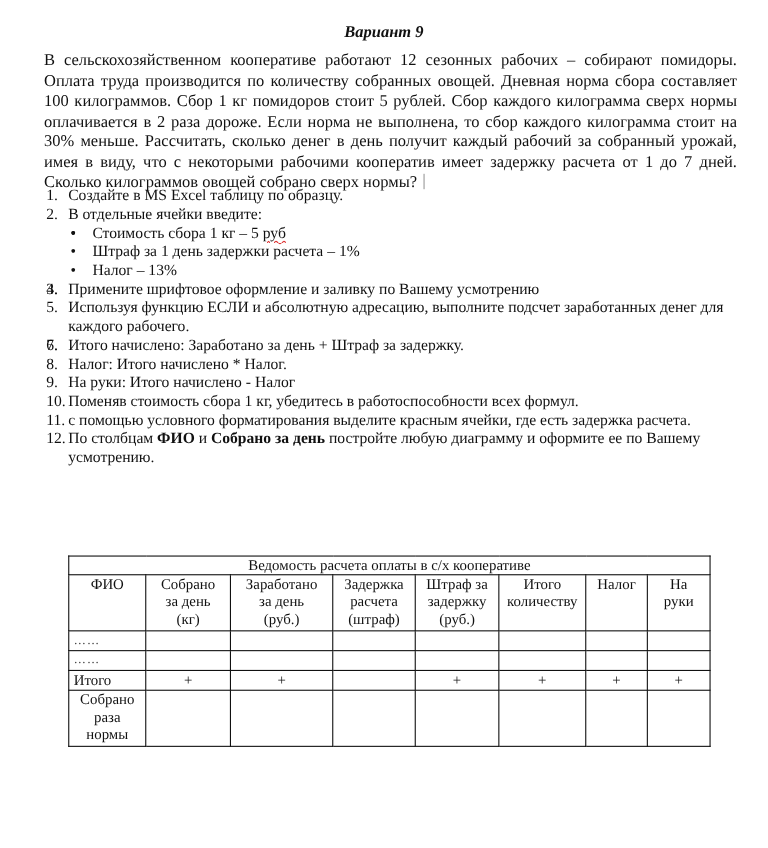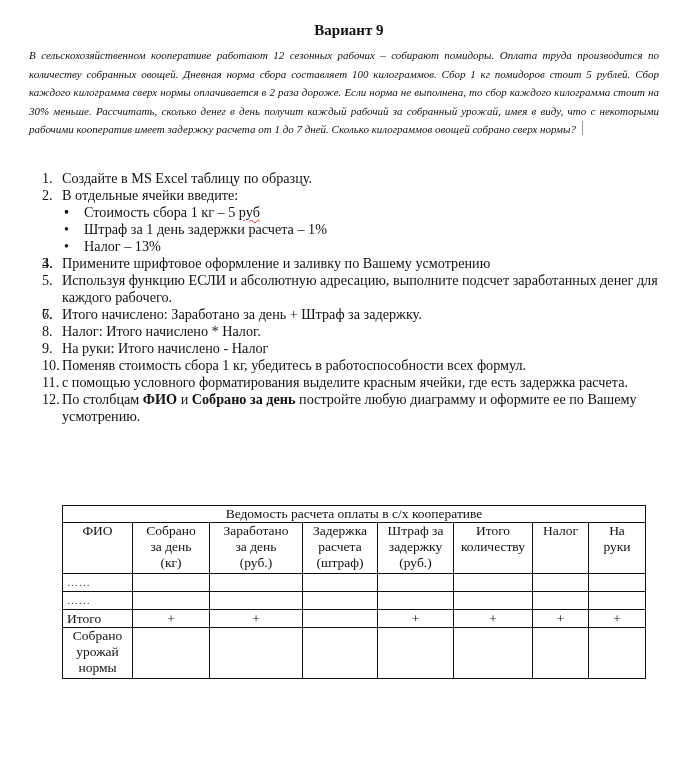--- a/index.html
+++ b/index.html
@@ -1,21 +1,21 @@
 <!DOCTYPE html>
 <html><head>
 <meta charset="utf-8">
 <style>
   html, body { margin:0; padding:0; background:#ffffff; }
   body { width:698px; height:771px; position:relative; overflow:hidden;
          font-family:"Liberation Serif", serif; color:#111; }
   .title { position:absolute; top:22px; left:0; width:698px; text-align:center;
-           font-weight:bold; font-size:15px; }
-  .para { position:absolute; left:29px; top:46px; width:630px; font-size:11px;
-          line-height:18.5px; text-align:justify;font-style:italic; }
+           font-weight:bold; font-style:italic; font-size:15px; }
+  .para { position:absolute; left:40px; top:46px; width:630px; font-size:15px;
+          line-height:18.5px; text-align:justify; }
   .caret { display:inline-block; width:1px; height:14px; background:#999; vertical-align:-2px; margin-left:6px; }
   .list { position:absolute; left:42px; top:170px; width:640px; font-size:14.2px; line-height:17px; margin:0; padding:0; list-style:none; }
   .list li { position:relative; padding-left:20px; }
   .list li .num { position:absolute; left:0; top:0; }
   .bullets { margin:0; padding:0; list-style:none; }
   .bullets li { padding-left:22px; position:relative; }
   .bullets li .dot { position:absolute; left:2px; top:0; }
   .squiggle { text-decoration: underline wavy #d33; text-decoration-thickness:1px; text-underline-offset:2px;text-align:center; }
   b { font-weight:bold; }
 
@@ -108,21 +108,21 @@
     <td class="left">Итого</td>
     <td>+</td>
     <td>+</td>
     <td></td>
     <td>+</td>
     <td>+</td>
     <td>+</td>
     <td>+</td>
   </tr>
   <tr class="over">
-    <td><span>Собрано</span><br><span>урожай</span><br><span>нормы</span></td>
+    <td><span>Собрано</span><br><span>раза</span><br><span>нормы</span></td>
     <td></td>
         <td></td>
         <td></td>
     <td></td>
         <td></td>
         <td></td>
         <td></td>
   </tr>
 </tbody>
   </table>

